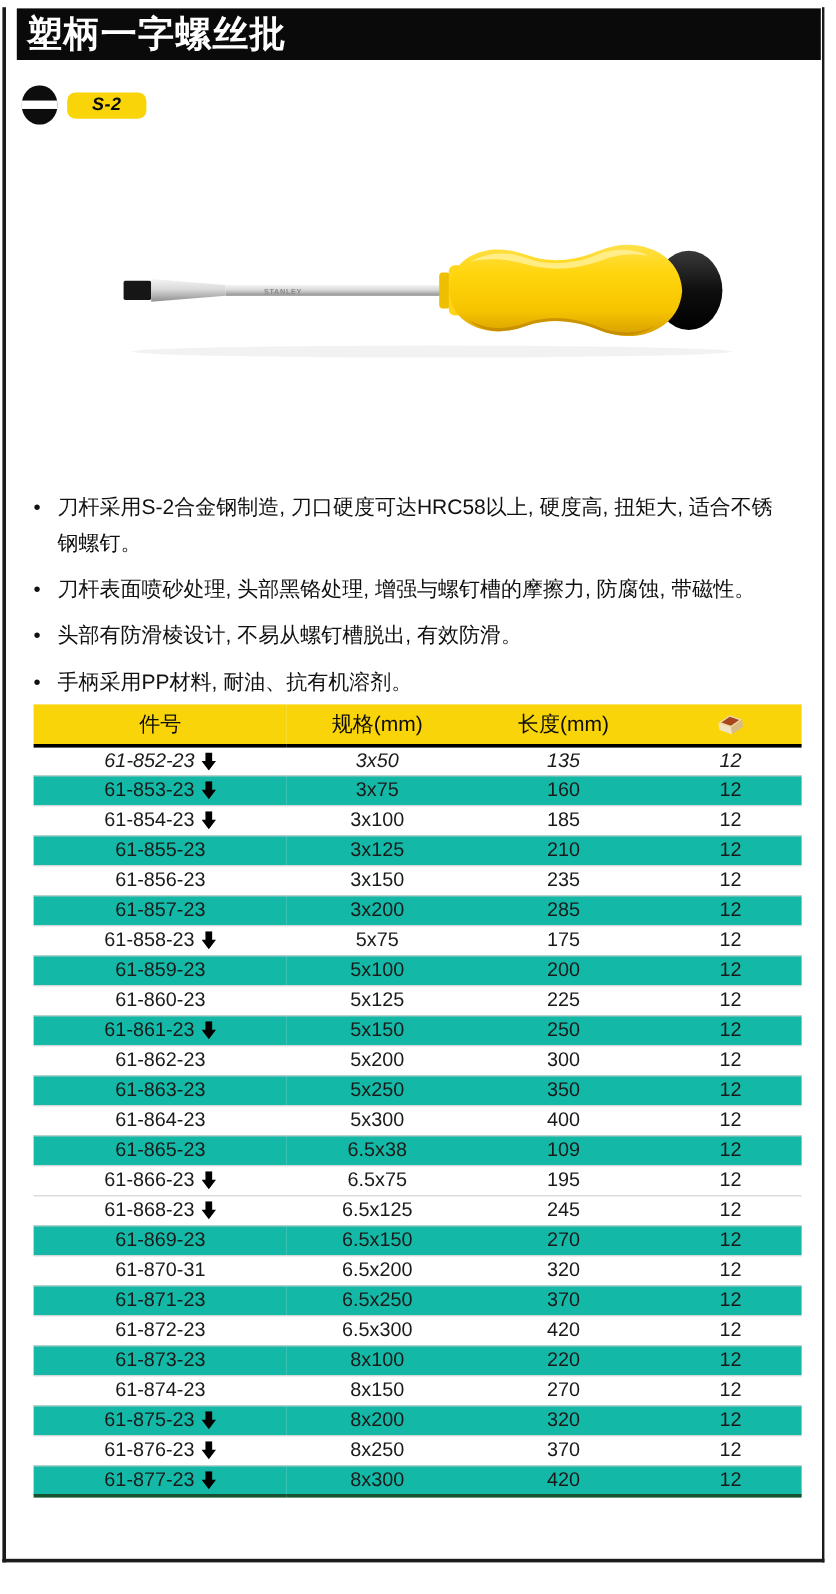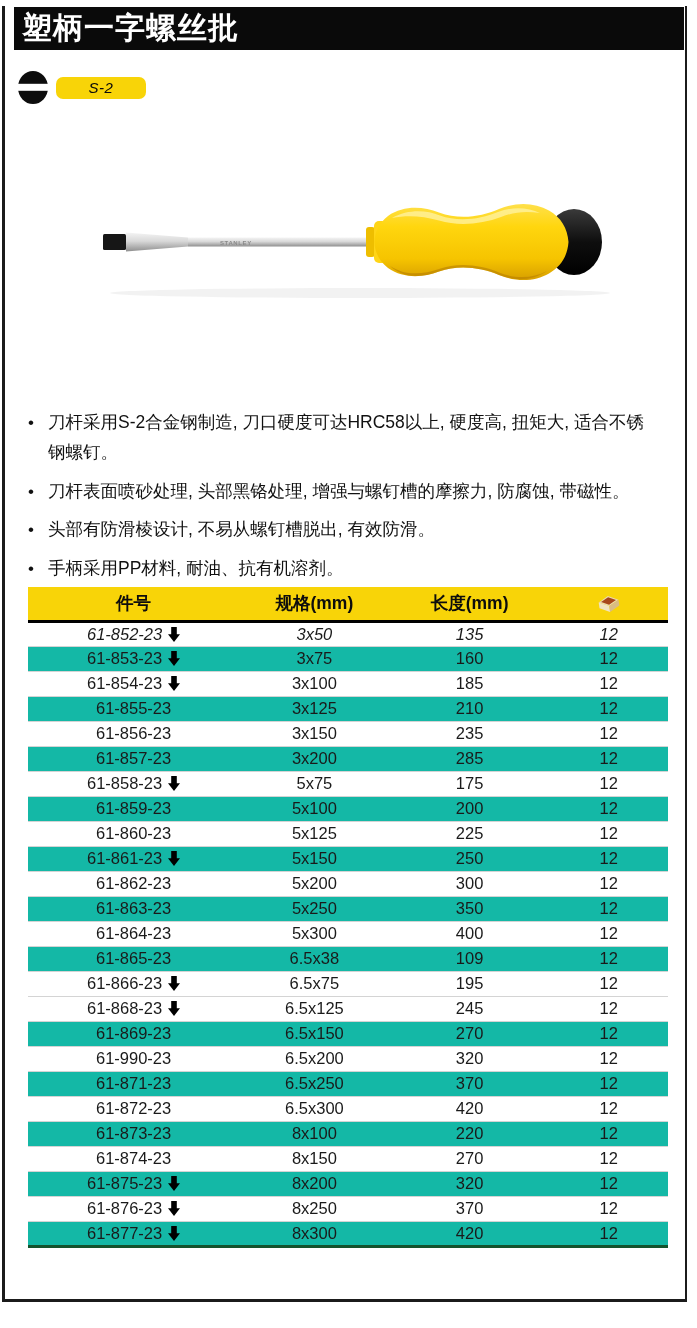--- a/index.html
+++ b/index.html
@@ -15,39 +15,39 @@
 
   .titlebar {
     position:absolute; left:14px; right:13px; top:7px; height:43px;
     background:#0a0a0a; color:#ffffff; display:flex; align-items:center;
     padding-left:8px; font-size:30px; font-weight:bold; letter-spacing:1px;
   }
 
   .badge-row { position:absolute; left:18px; top:71px; display:flex; align-items:center; }
   .tip-icon { width:30px; height:33px; display:block; }
   .s2-badge {
-    margin-left:8px; width:90px; height:22px; border-radius:7px;
-    background:#F8D408; color:#0a0a0a; font-size:15px; font-weight:normal; font-style:italic;
+    margin-left:8px; width:66px; height:22px; border-radius:7px;
+    background:#F8D408; color:#0a0a0a; font-size:15px; font-weight:bold; font-style:italic;
     display:flex; align-items:center; justify-content:center; letter-spacing:.5px;
   }
 
   .product { position:absolute; left:70px; top:190px; width:540px; height:115px; }
 
   .features { position:absolute; left:28px; top:408px; width:622px; }
   .feature { display:flex; font-size:17.5px; line-height:1.7; margin-bottom:9px; color:#111; }
   .feature .dot { flex:0 0 auto; width:20px; font-size:17px; padding-top:1px; }
   .feature .txt { flex:1 1 auto; }
 
   table.spec { position:absolute; left:28px; top:587px; width:640px; border-collapse:collapse; table-layout:fixed; }
   table.spec col.c1 { width:33%; }
   table.spec col.c2 { width:23.5%; }
   table.spec col.c3 { width:25%; }
   table.spec col.c4 { width:18.5%; }
   table.spec thead th {
-    background:#F8D408; height:34px; font-size:17.5px; font-weight:bold;
+    background:#F8D408; height:34px; font-size:17.5px; font-weight:normal;
     border-bottom:3px solid #000; text-align:center; vertical-align:middle; color:#0d0d0d;
   }
   table.spec tbody td {
     height:25px; padding:0; text-align:center; vertical-align:middle;
     font-size:16.5px; color:#1a1a1a; border-top:1px solid #d4d4d4;
   }
   table.spec tbody tr:first-child td { border-top:none;font-style:italic; }
   table.spec tbody tr:last-child td { border-bottom:3px solid #14532d; }
   table.spec tbody tr.alt { background:#14b8a6; }
 
@@ -390,21 +390,21 @@
 
         </span>
       </td>
       <td>6.5x150</td>
       <td>270</td>
       <td>12</td>
     </tr>
         <tr>
       <td>
         <span class="part-wrap">
-          <span>61-990-23</span>
+          <span>61-870-31</span>
 
         </span>
       </td>
       <td>6.5x200</td>
       <td>320</td>
       <td>12</td>
     </tr>
         <tr class="alt">
       <td>
         <span class="part-wrap">

